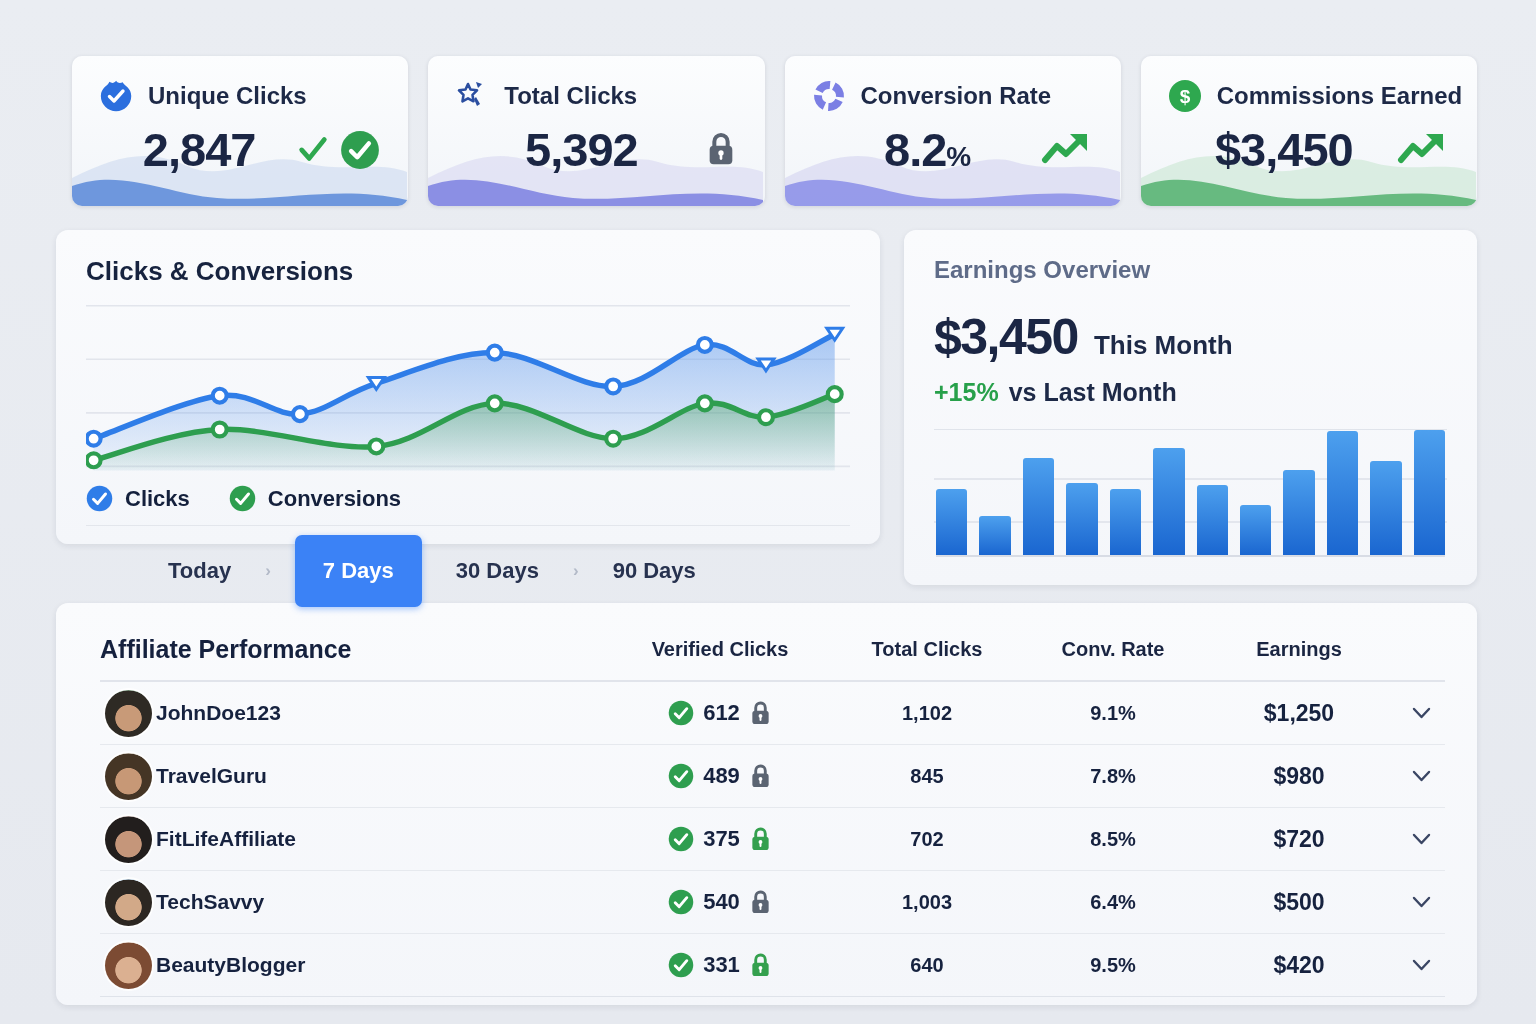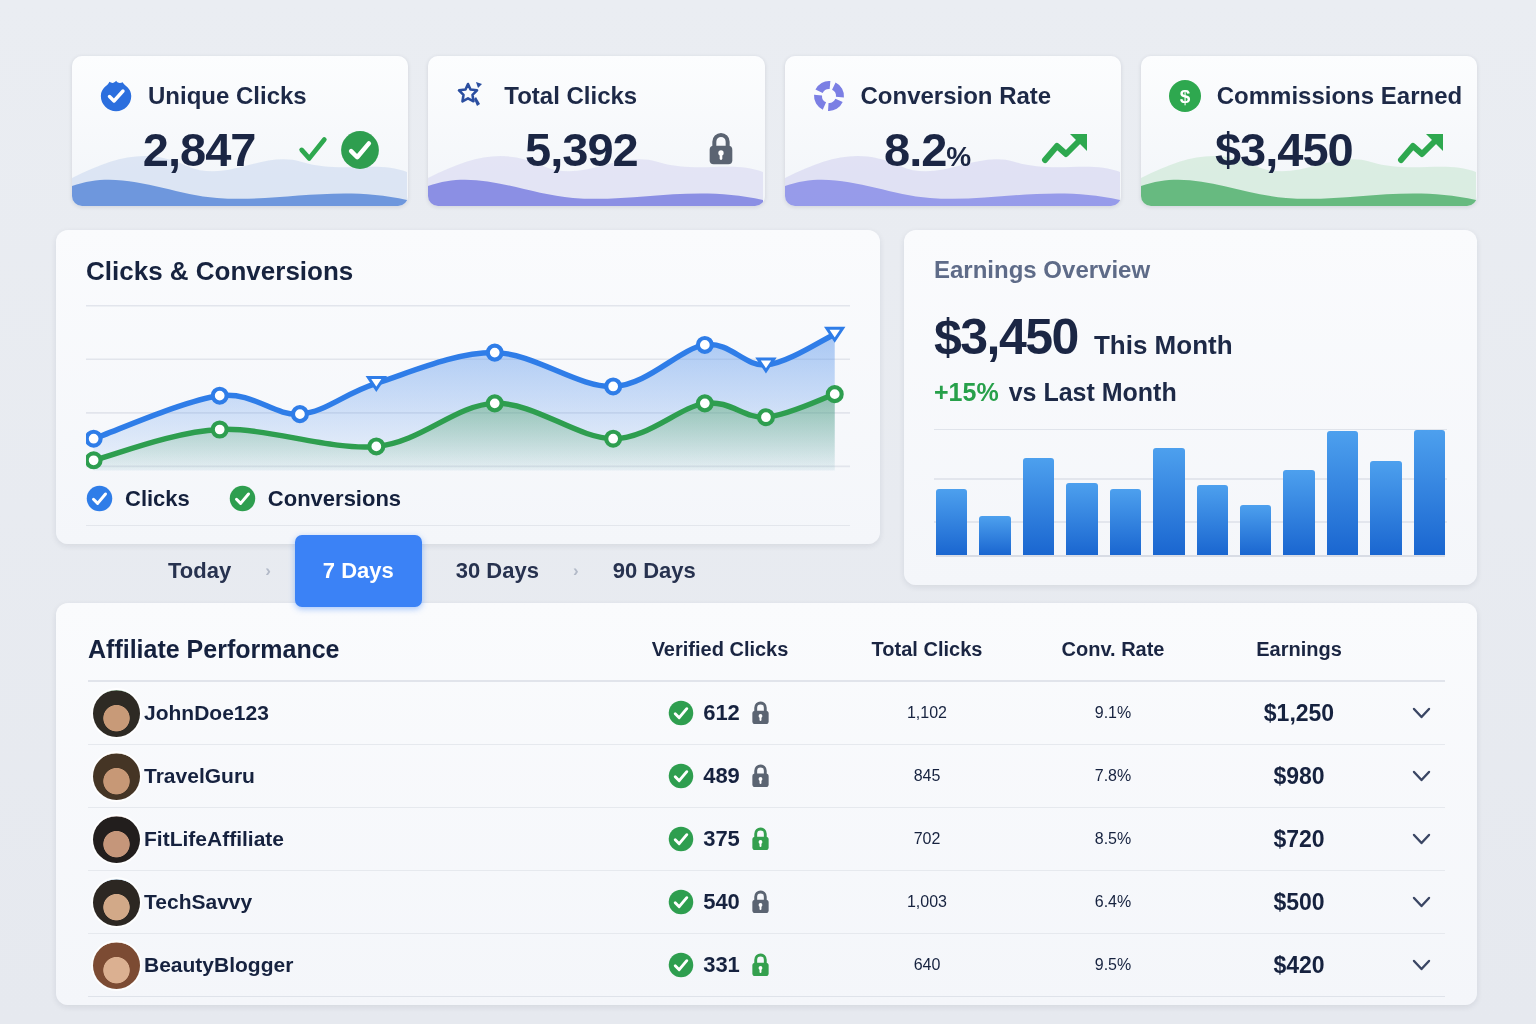--- a/index.html
+++ b/index.html
@@ -56,30 +56,30 @@
   .delta{color:#27a04a;font-weight:700;}
   .delta-label{font-weight:600;color:#1d2947;}
   .bars-wrap{margin-top:22px;position:relative;height:127px;border-top:1.5px solid #e0e4eb;}
   .grid-line{position:absolute;left:0;right:0;height:1.5px;background:#e3e6ed;}
   .bars{position:absolute;left:2px;right:2px;top:0;bottom:0;display:flex;align-items:flex-end;
     gap:12px;border-bottom:2px solid #d8dce5;}
   .bar{flex:1;border-radius:3px 3px 0 0;background:linear-gradient(180deg,#4da0ee,#1a66d0);}
 
   
   .table-panel{box-sizing:border-box;padding:20px 32px 8px;}
-  .t-grid{display:grid;grid-template-columns:minmax(0,1fr) 218px 196px 176px 196px 48px;align-items:center;}
+  .t-grid{display:grid;grid-template-columns:minmax(0,1fr) 218px 196px 176px 196px 48px;align-items:center;margin-left:12px;}
   .t-headrow{padding:12px 0 16px;border-bottom:2px solid #e1e4eb;}
   .t-title{margin:0;font-size:25px;font-weight:700;color:#15213e;}
   .t-col{font-size:20px;font-weight:700;color:#1a2542;text-align:center;}
   .trow{height:62px;border-bottom:1.5px solid #e6e9ee;}
   .trow:last-child{border-bottom:1.5px solid #dfe3ea;}
   .name-cell{display:flex;align-items:center;gap:4px;padding-left:5px;}
   .avatar{width:47px;height:47px;border-radius:50%;flex:0 0 auto;box-shadow:0 0 0 2px rgba(255,255,255,.8);}
   .name{font-size:21px;font-weight:700;color:#16223f;}
-  .cellc{text-align:center;font-size:16px;font-weight:400;color:#16223f;}
+  .cellc{text-align:center;font-size:20px;font-weight:700;color:#16223f;}
   .vcell{display:flex;align-items:center;justify-content:center;gap:9px;}
   .vc-ic svg{width:26px;height:26px;display:block;}
   .vnum{font-size:22px;font-weight:700;color:#16223f;}
   .lock-ic svg{width:23px;height:27px;display:block;}
   .ecell{font-weight:700;font-size:23px;}
   .chev{display:flex;justify-content:center;cursor:pointer;background:none;border:none;padding:4px;}
   .chev svg{width:19px;height:12px;display:block;}
 </style>
 </head>
 <body>

